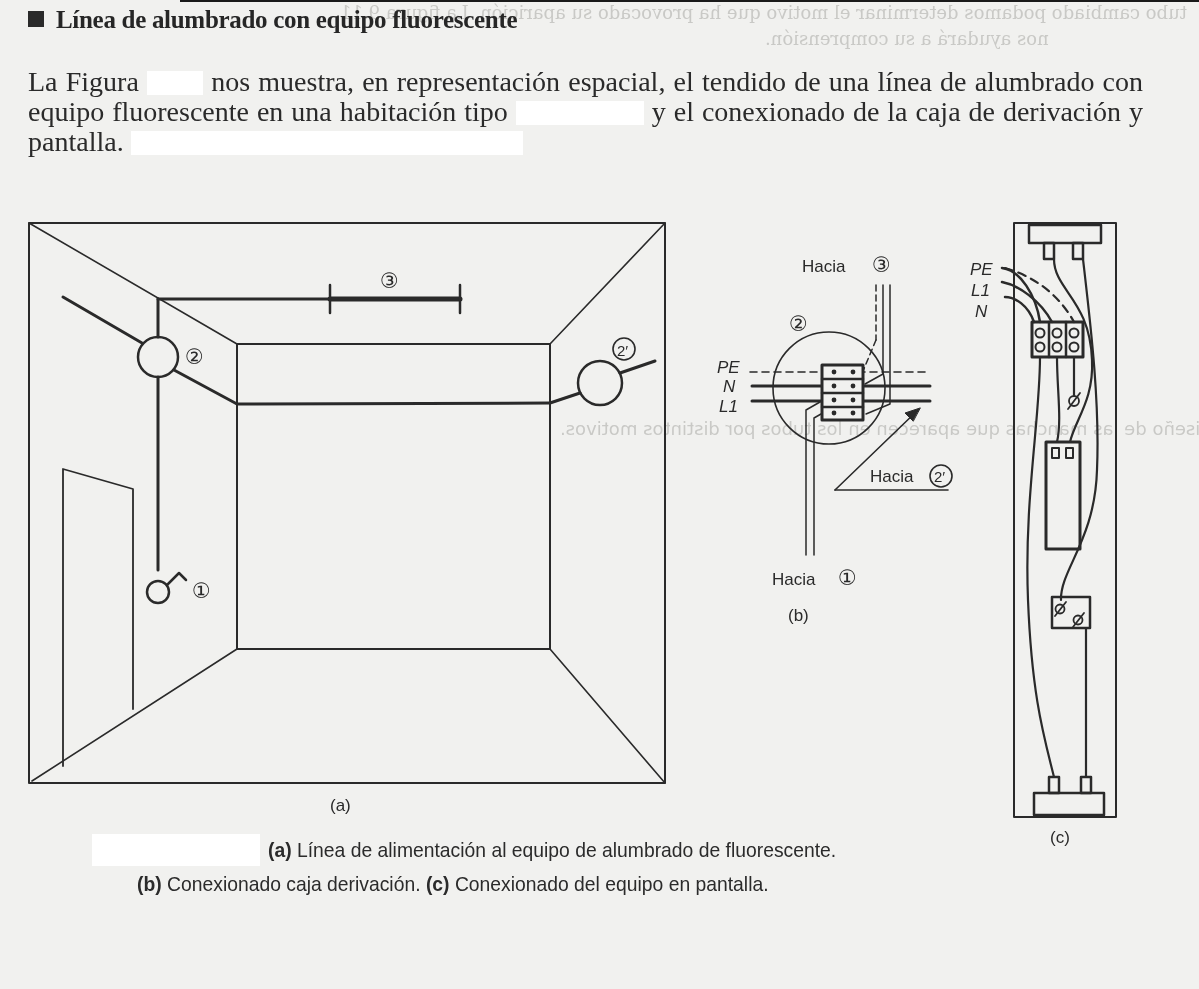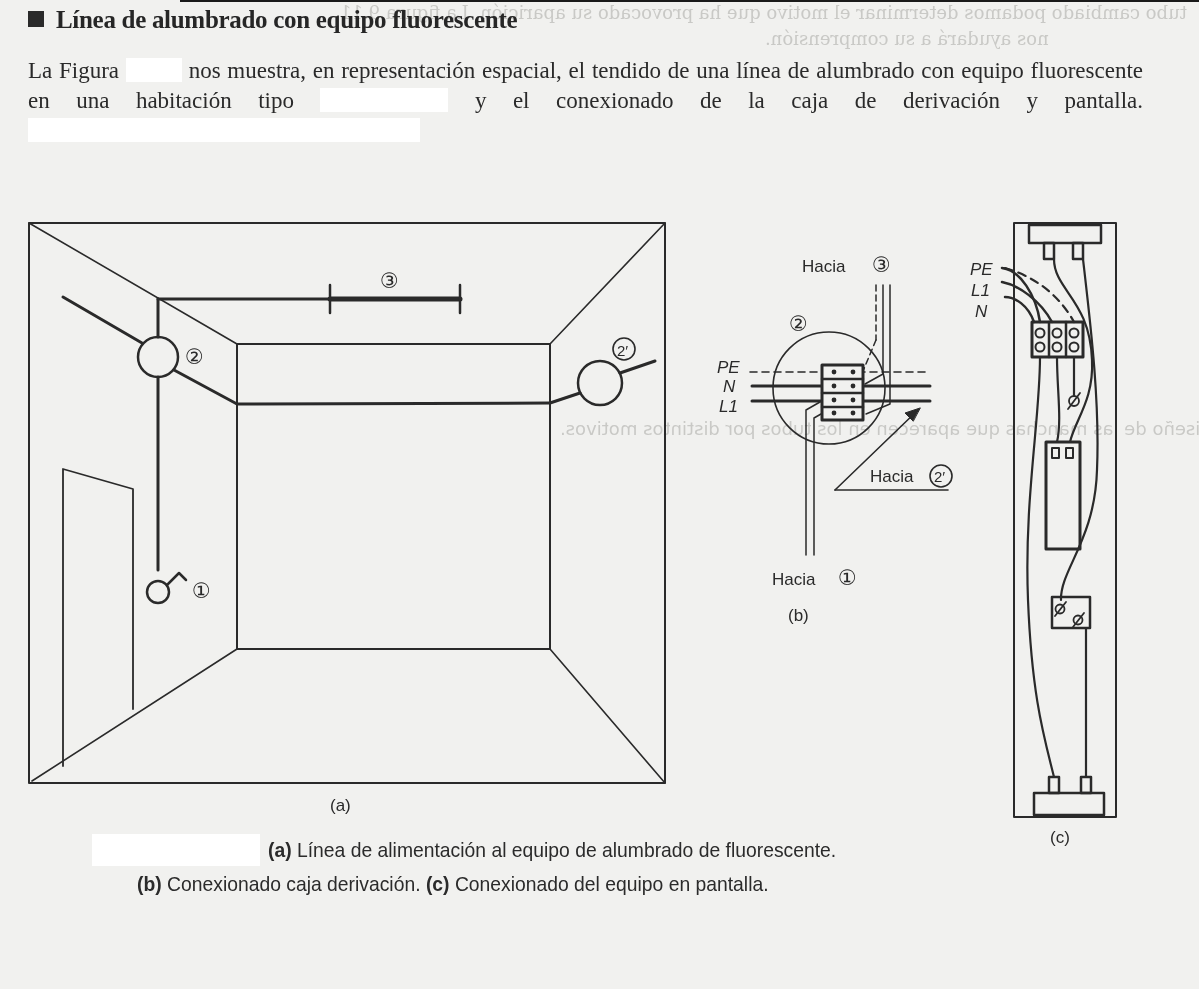--- a/index.html
+++ b/index.html
@@ -10,22 +10,22 @@
     color: #2a2a2a;
   }
   .topline { position: absolute; left: 180px; top: 0; width: 1019px; height: 2px; background: #1a1a1a; }
   .ghost { position: absolute; color: #c9c9c6; font-family: "DejaVu Serif", serif; font-size: 18px; white-space: nowrap; }
   .heading {
     position: absolute; left: 28px; top: 6px; font-size: 25px; font-weight: bold;
     font-family: "Liberation Serif", serif; color: #262626; letter-spacing: -0.3px;
   }
   .heading .sq { display: inline-block; width: 16px; height: 16px; background: #2a2a2a; margin-right: 12px; vertical-align: 1px; }
   .para {
-    position: absolute; left: 28px; top: 56px; width: 1115px;
-    font-size: 23px; line-height: 30px; color: #2a2a2a; text-align: justify;
+    position: absolute; left: 28px; top: 67px; width: 1115px;
+    font-size: 28px; line-height: 30px; color: #2a2a2a; text-align: justify;
   }
   .redact { display: inline-block; background: #ffffff; height: 24px; vertical-align: -4px; }
   .figure { position: absolute; left: 0; top: 0; width: 1199px; height: 989px; }
   .caption {
     position: absolute; font-family: "Liberation Sans", "DejaVu Sans", sans-serif;
     font-size: 21px; color: #2b2b2b; white-space: nowrap; transform: scaleX(0.92); transform-origin: left;
   }
   .caption b { font-weight: bold; }
   .cap-redact { position: absolute; left: 92px; top: 834px; width: 168px; height: 32px; background: #fff; }
   svg text { font-family: "Liberation Sans", "DejaVu Sans", sans-serif; fill: #2a2a2a; }

